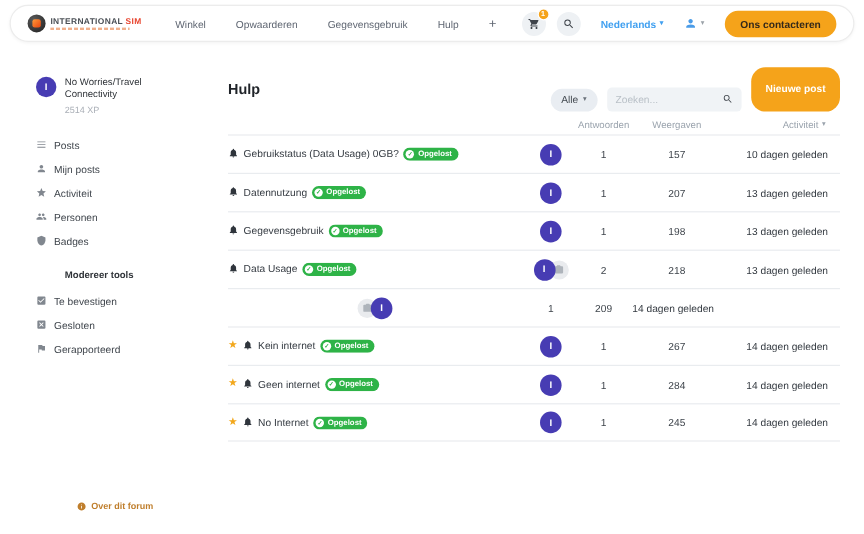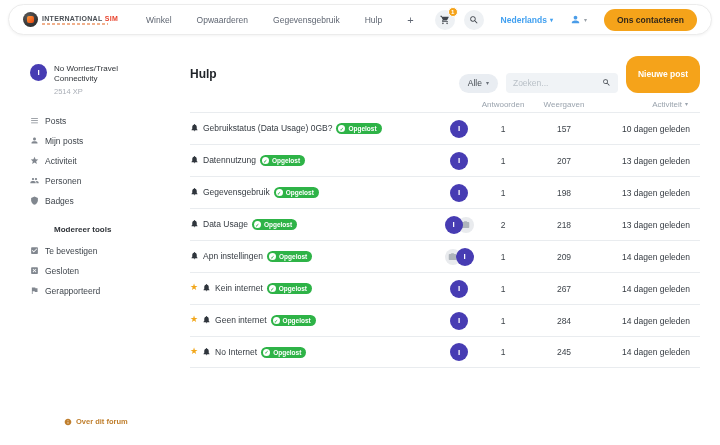--- a/index.html
+++ b/index.html
@@ -321,30 +321,20 @@
               <path d="M12 15.2a3.2 3.2 0 1 0 0-6.4 3.2 3.2 0 0 0 0 6.4zM9 3L7.17 5H4c-1.1 0-2 .9-2 2v12c0 1.1.9 2 2 2h16c1.1 0 2-.9 2-2V7c0-1.1-.9-2-2-2h-3.17L15 3H9z"></path>
             </svg>
           </span>
       </span>
       <span class="num-cell">2</span>
       <span class="num-cell">218</span>
       <span class="activity-cell">13 dagen geleden</span>
     </div>
 
     <div class="trow topic-row">
-      <span class="title-cell">
-        <svg class="bell" viewBox="0 0 24 24">
-            <path d="M12 22c1.1 0 2-.9 2-2h-4c0 1.1.9 2 2 2zm6-6v-5c0-3.07-1.63-5.64-4.5-6.32V4c0-.83-.67-1.5-1.5-1.5S10.5 3.17 10.5 4v.68C7.64 5.36 6 7.92 6 11v5l-2 2v1h16v-1l-2-2z"></path>
-          </svg>
-        <span class="topic-title">Apn instellingen</span>
-        <span class="solved">
-            <span class="solved-chk">✓</span>
-            <span class="solved-label">Opgelost</span>
-          </span>
-      </span>
       <span class="avatars-cell">
         <span class="avatar-cam">
             <svg viewBox="0 0 24 24">
               <path d="M12 15.2a3.2 3.2 0 1 0 0-6.4 3.2 3.2 0 0 0 0 6.4zM9 3L7.17 5H4c-1.1 0-2 .9-2 2v12c0 1.1.9 2 2 2h16c1.1 0 2-.9 2-2V7c0-1.1-.9-2-2-2h-3.17L15 3H9z"></path>
             </svg>
           </span>
         <span class="avatar ov-front-right">I</span>
       </span>
       <span class="num-cell">1</span>
       <span class="num-cell">209</span>

